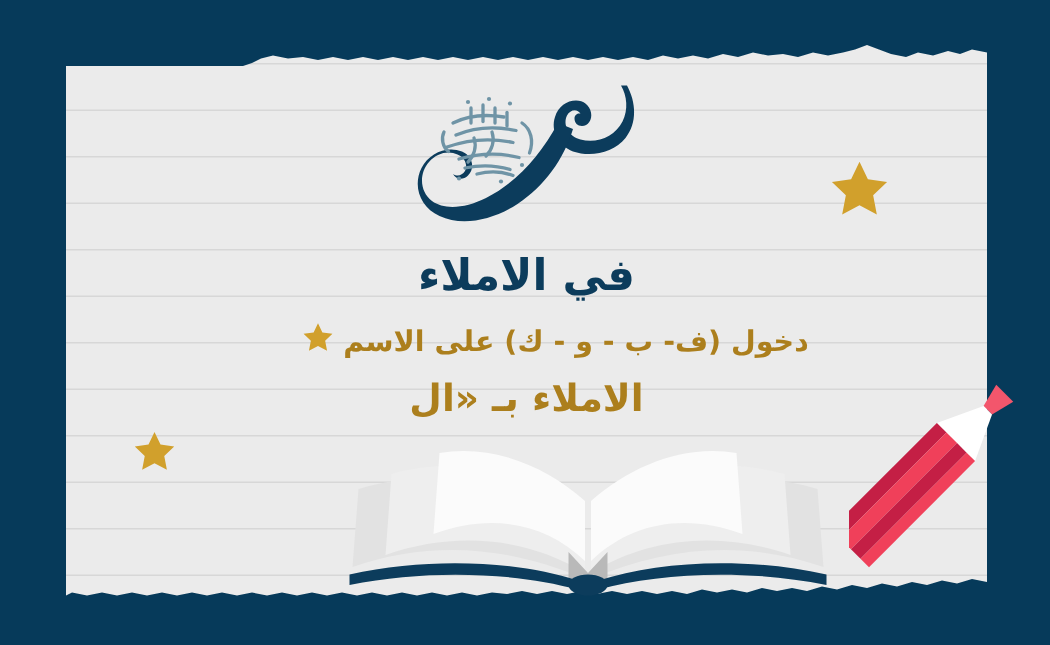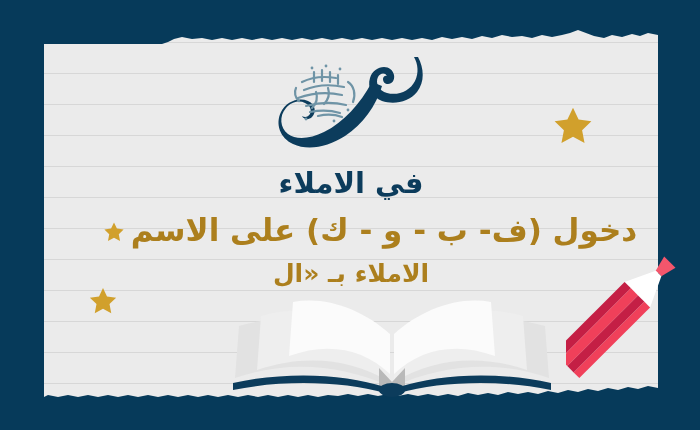--- a/index.html
+++ b/index.html
@@ -98,21 +98,21 @@
     unicode-bidi: bidi-override;
   }
   #line-subject {
     font-size: 29px;
     color: #0c3c5c;
     letter-spacing: 0px;
     margin-bottom: 16px;
   }
   #line-rule-a {
     position: relative;
-    font-size: 31px;
+    font-size: 19px;
     color: #ac7f1d;
     margin-bottom: 14px;
     margin-left: 32px;
   }
   #line-rule-b {
     position: relative;
     font-size: 25px;
     color: #ac7f1d;
   }
   .inline-star {

